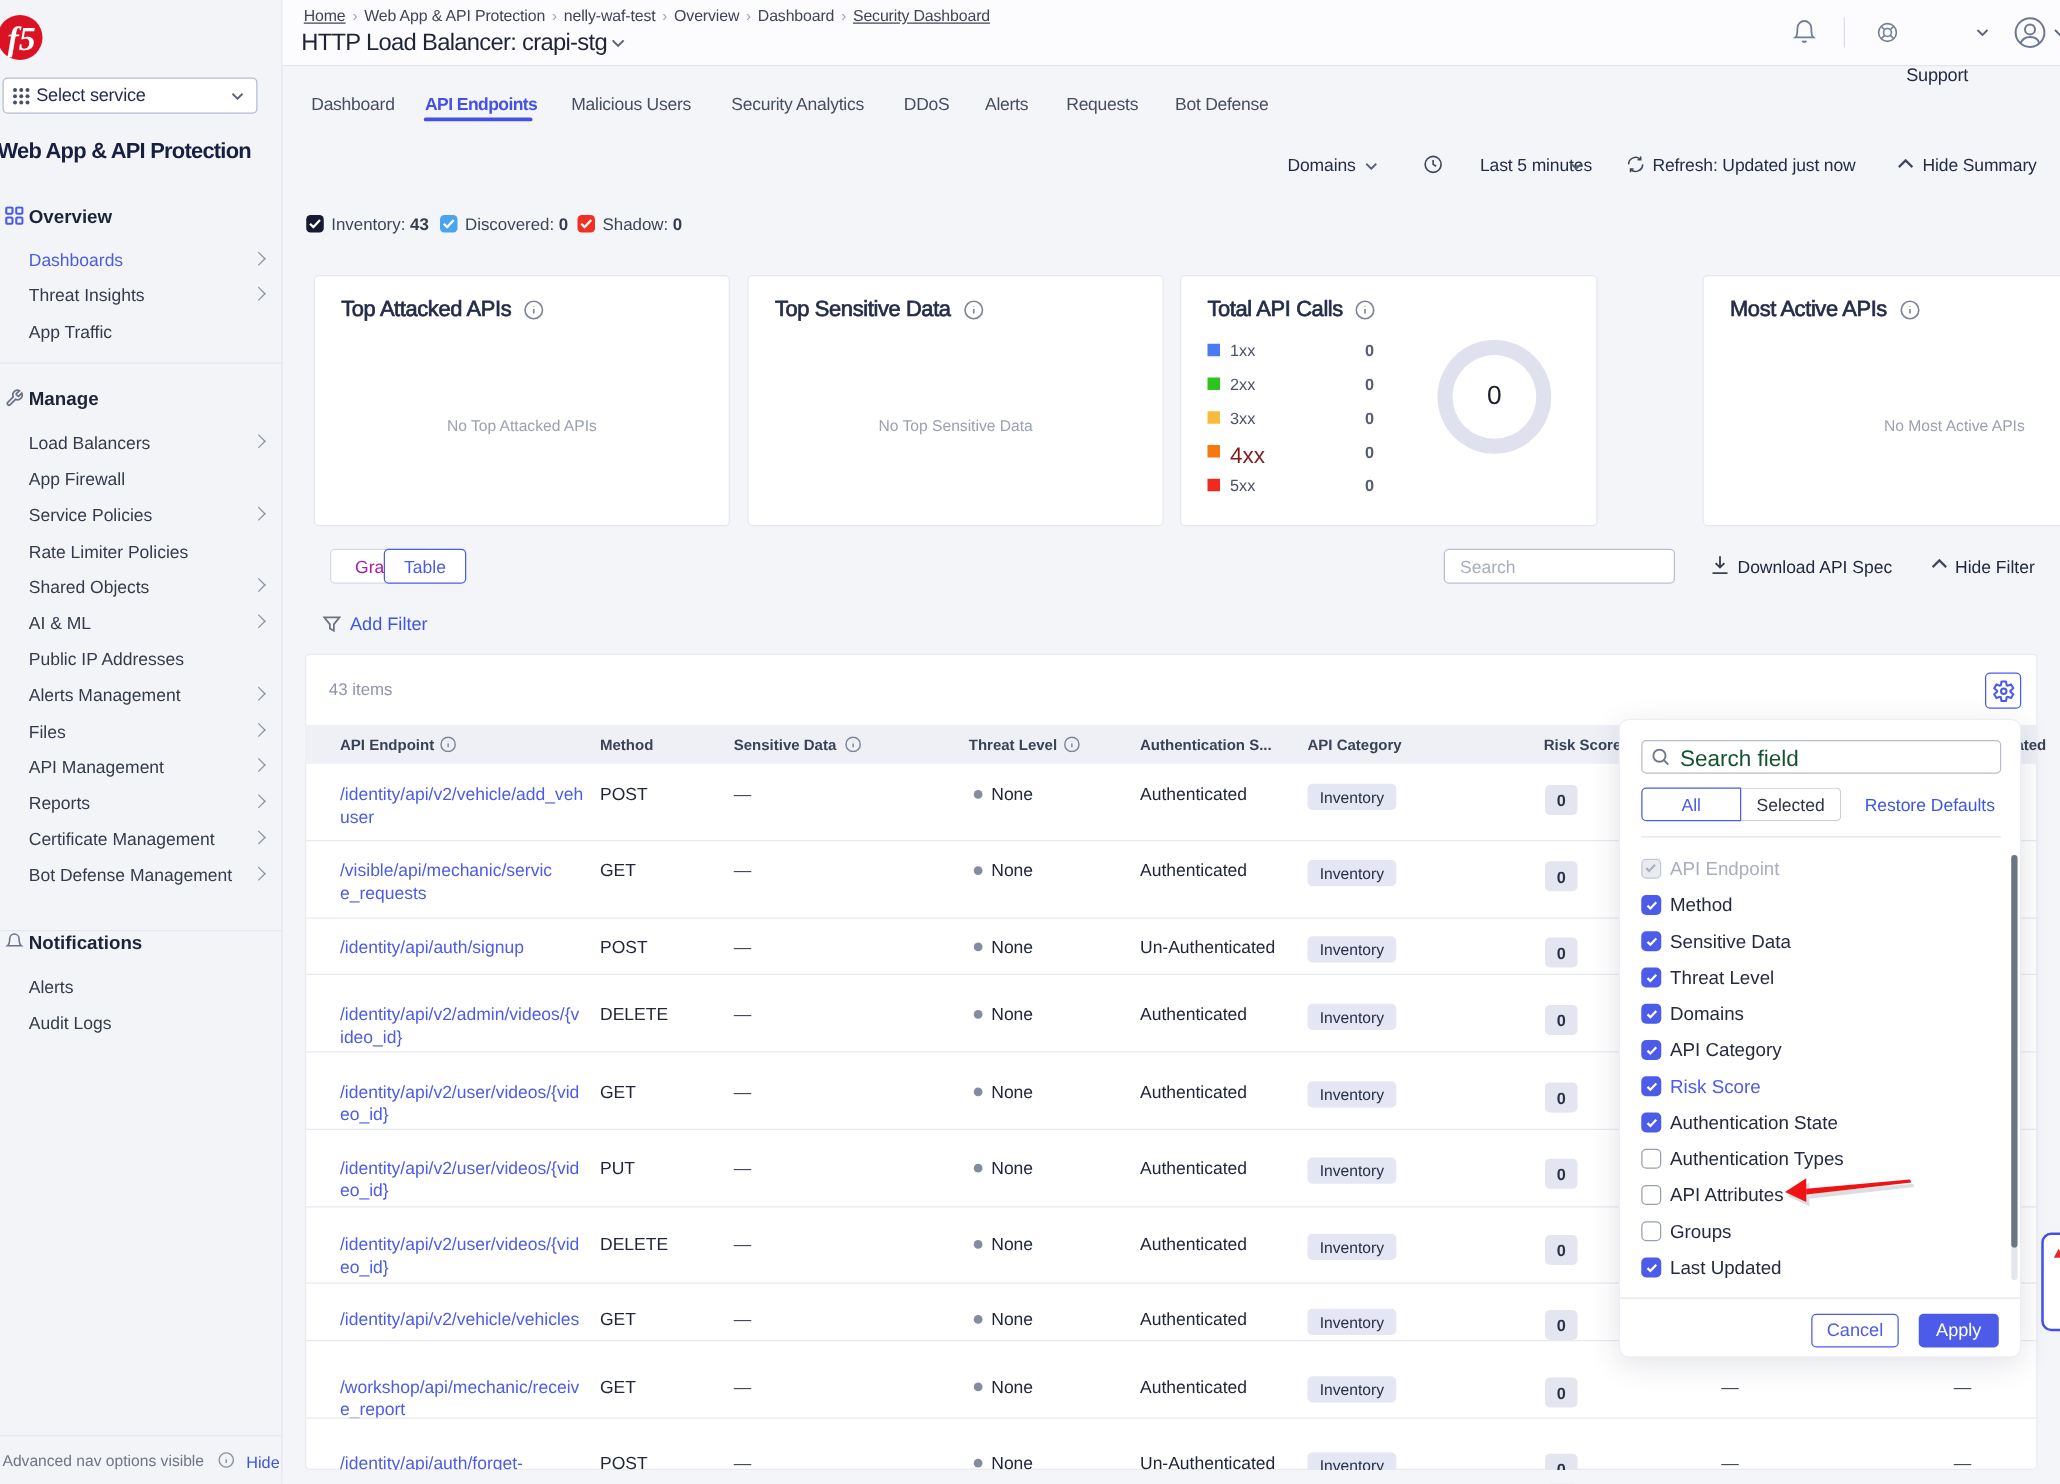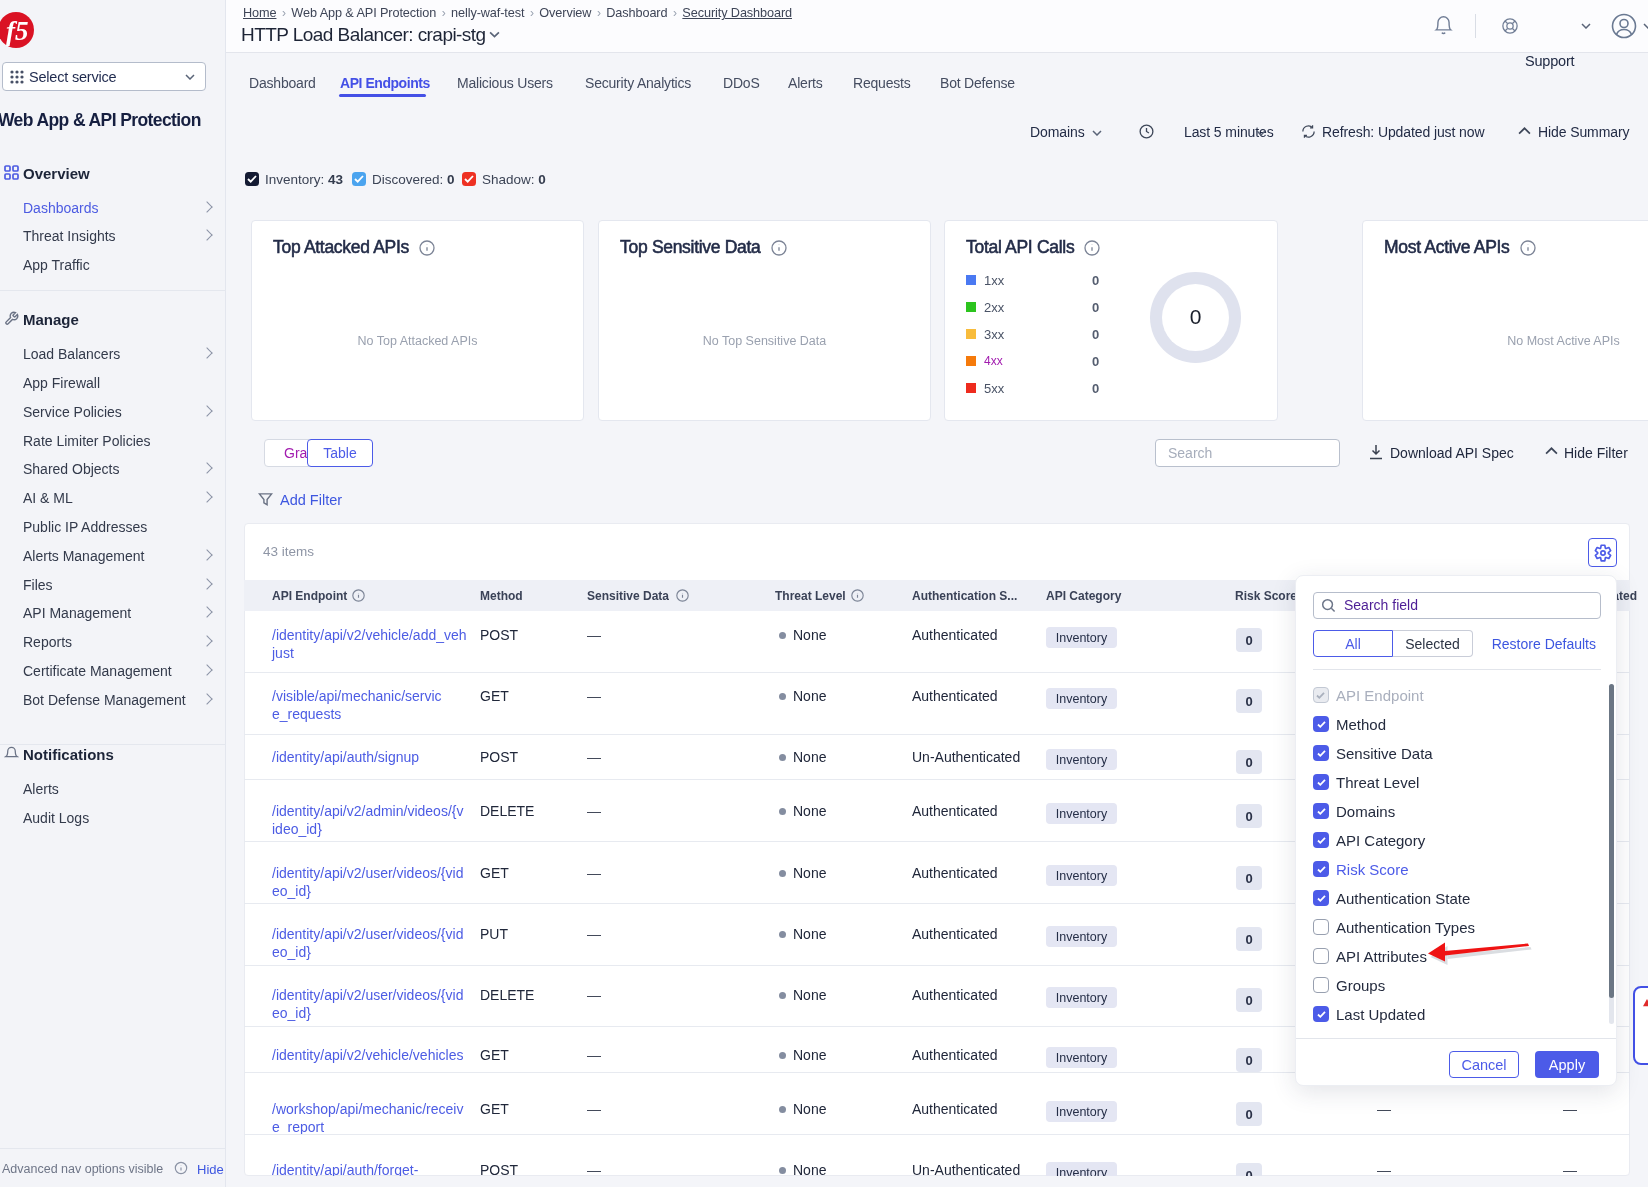--- a/index.html
+++ b/index.html
@@ -272,21 +272,21 @@
 <div class="abs" style="left:966px; top:275px; width:10px; height:10px; background:#4a79f2;"></div>
 <div class="abs" style="left:984px; top:273px; font-size:13px; color:#4a5366;">1xx</div>
 <div class="abs" style="left:1092px; top:273px; font-size:13px; font-weight:bold; color:#555e70;">0</div>
 <div class="abs" style="left:966px; top:302px; width:10px; height:10px; background:#2cc41e;"></div>
 <div class="abs" style="left:984px; top:300px; font-size:13px; color:#4a5366;">2xx</div>
 <div class="abs" style="left:1092px; top:300px; font-size:13px; font-weight:bold; color:#555e70;">0</div>
 <div class="abs" style="left:966px; top:329px; width:10px; height:10px; background:#f8bc3c;"></div>
 <div class="abs" style="left:984px; top:327px; font-size:13px; color:#4a5366;">3xx</div>
 <div class="abs" style="left:1092px; top:327px; font-size:13px; font-weight:bold; color:#555e70;">0</div>
 <div class="abs" style="left:966px; top:356px; width:10px; height:10px; background:#f57a0b;"></div>
-<div class="abs" style="left:984px; top:354px; font-size:12px; color:#a21caf;">4xx</div>
+<div class="abs" style="left:984px; top:354px; font-size:18px; color:#7f1d1d;">4xx</div>
 <div class="abs" style="left:1092px; top:354px; font-size:13px; font-weight:bold; color:#555e70;">0</div>
 <div class="abs" style="left:966px; top:383px; width:10px; height:10px; background:#ee2b1e;"></div>
 <div class="abs" style="left:984px; top:381px; font-size:13px; color:#4a5366;">5xx</div>
 <div class="abs" style="left:1092px; top:381px; font-size:13px; font-weight:bold; color:#555e70;">0</div>
 
 <div class="abs" style="left:1150px; top:272px; width:91px; height:91px; border-radius:50%; background:#dfe2ee;"></div>
 <div class="abs" style="left:1162px; top:284px; width:67px; height:67px; border-radius:50%; background:#fff;"></div>
 <div class="abs" style="left:1150px; top:305px; width:91px; text-align:center; font-size:21px; color:#1a1f2b;">0</div>
 
 <div class="btn abs" style="left:244px; top:439px; width:79px; height:28px; background:#fff; border:1px solid #d6dae3; border-radius:4px 0 0 4px; color:#a21caf; font-size:14px;margin-left:20px;">Graph</div>
@@ -331,21 +331,21 @@
 <div class="th" style="left:775px;">Threat Level</div>
 <svg class="abs" style="left:851px; top:589px;" width="13" height="13" viewBox="0 0 16 16" fill="none" stroke="#7c8496" stroke-width="1.4">
     <circle cx="8" cy="8" r="7"></circle>
     <path d="M8 7.2v3.6M8 4.8v.3"></path>
   </svg>
 <div class="th" style="left:912px;">Authentication S...</div>
 <div class="th" style="left:1046px;">API Category</div>
 <div class="th" style="left:1235px;">Risk Score</div>
 <div class="th" style="left:1561px;">Last Updated</div>
 
-<div class="lnk" style="left:272px; top:627px;">/identity/api/v2/vehicle/add_veh just</div>
+<div class="lnk" style="left:272px; top:627px;">/identity/api/v2/vehicle/add_veh user</div>
 <div class="meth" style="top:627px;">POST</div>
 <div class="dash" style="top:627px;">—</div>
 <div class="dot" style="top:632px;"></div>
 <div class="none" style="top:627px;">None</div>
 <div class="auth" style="top:627px;">Authenticated</div>
 <div class="chip" style="top:627px;">Inventory</div>
 <div class="risk" style="top:628px;">0</div>
 <div class="rowline" style="top:672px;"></div>
 
 <div class="lnk" style="left:272px; top:688px;">/visible/api/mechanic/servic e_requests</div>
@@ -442,21 +442,21 @@
 <div class="risk" style="top:1163px;">0</div>
 <div class="rdash" style="left:1377px; top:1162px;">—</div>
 <div class="rdash" style="left:1563px; top:1162px;">—</div>
 
 <div id="panel">
   <div id="psearch"></div>
   <svg class="abs" style="left:25px; top:22px;" width="15" height="15" viewBox="0 0 16 16" fill="none" stroke="#6d7689" stroke-width="1.6">
       <circle cx="7" cy="7" r="5.2"></circle>
       <path d="M11 11l3.5 3.5"></path>
     </svg>
-  <div class="abs" style="left:48px; top:21px; font-size:14px; color:#4c1d95;">Search field</div>
+  <div class="abs" style="left:48px; top:21px; font-size:18px; color:#14532d;">Search field</div>
   <div class="pbtn" style="left:17px; width:80px; border:1px solid #4c5be8; border-radius:4px 0 0 4px; color:#4c5be8;">All</div>
   <div class="pbtn" style="left:97px; width:80px; border:1px solid #c9cdd8; border-left:none; border-radius:0 4px 4px 0; color:#2c3444;">Selected</div>
   <div class="abs" style="right:20px; top:60px; font-size:14px; color:#3d56e0;">Restore Defaults</div>
   <div class="abs" style="left:17px; top:93px; width:288px; border-top:1px solid #e2e5eb;"></div>
 
   <div class="pbox" style="top:111px; background:#e9ebf0; border:1.5px solid #c2c8d3;"><svg width="13" height="13" viewBox="0 0 13 13" style="margin:0px">
         <path d="M3 6.5l2.3 2.3L10 3.8" stroke="#a9b0bd" stroke-width="1.8" fill="none"></path>
       </svg></div>
   <div class="pitem" style="top:111px; color:#a9afbd;">API Endpoint</div>
   <div class="pbox chk" style="top:140px;"><svg width="13" height="13" viewBox="0 0 13 13" style="margin:1.5px">

